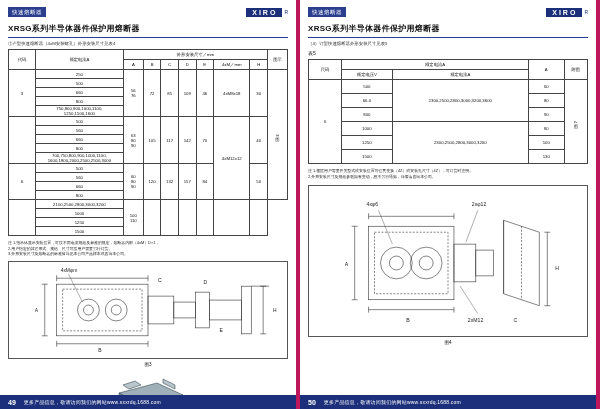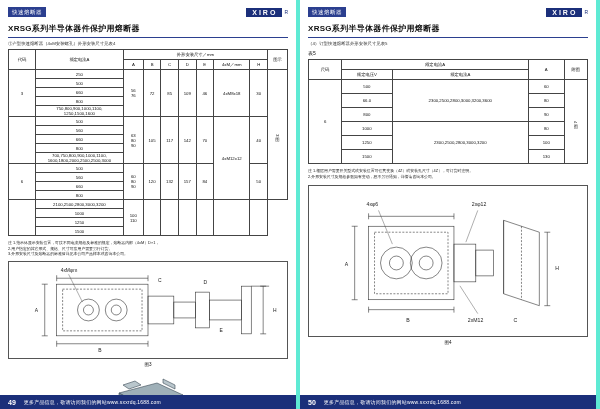--- a/index.html
+++ b/index.html
@@ -1,18 +1,18 @@
 <!DOCTYPE html>
 <html><head>
 <meta charset="utf-8">
 <style>
   html,body{margin:0;padding:0;background:#8a8a8a;}
   body{font-family:"Liberation Sans", sans-serif;}
   .page{
-    position:relative;width:600px;height:409px;background:#5eead4;
+    position:relative;width:600px;height:409px;background:#be185d;
     display:flex;gap:4px;padding:0;box-sizing:border-box;
   }
   .sheet{
     position:relative;width:296px;height:409px;background:#ffffff;
     box-sizing:border-box;padding:6px 8px 0 8px;overflow:hidden;
   }
   
   .hdr{display:flex;align-items:center;justify-content:space-between;height:12px;}
   .hdr-tag{
     background:#2b3f8f;color:#fff;font-size:5.5px;line-height:8px;

